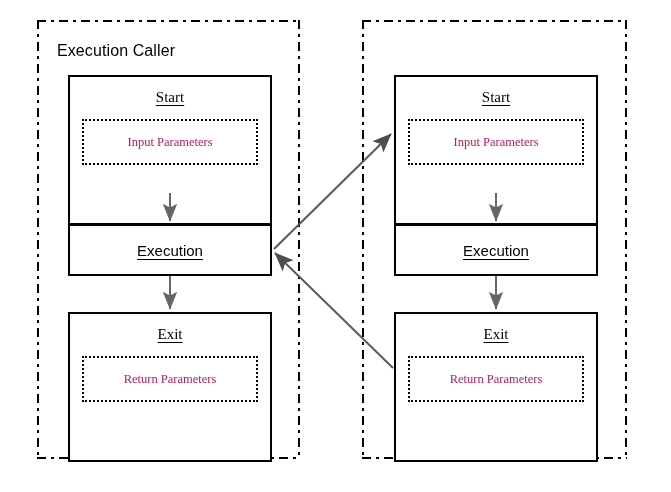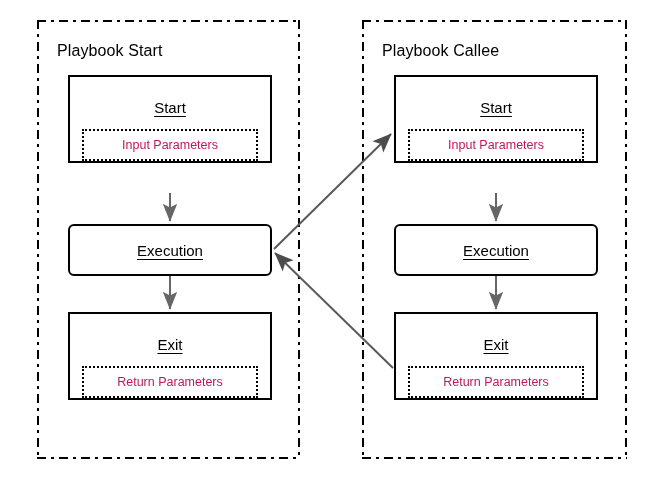--- a/index.html
+++ b/index.html
@@ -89,49 +89,48 @@
     align-items: center;
     justify-content: center;
   }
   .param-text {
     font-size: 12.5px;
     color: #be185d;
     white-space: nowrap;
   }
 
   
-  .node.tall { height: 88px; padding-top: 22px; }
+  .node.tall { height: 150px; padding-top: 12px; font-family: Liberation Serif, serif; }
   .node.tall .node-title { margin-bottom: 13px; }
   .node.tall .param-box { width: 176px; height: 46px; }
 
   .node.short {
     height: 52px;
     justify-content: center;
-    border-radius: 6px;
   }
 
   
   #arrows {
     position: absolute;
     left: 0; top: 0;
     width: 671px; height: 492px;
     pointer-events: none;
   }
 </style>
 </head>
 <body>
 
 <div id="canvas">
 
   <div class="panel" style="left:37px; top:20px; width:263px; height:439px;">
     <div class="panel-edge top"></div>
     <div class="panel-edge bottom"></div>
     <div class="panel-edge left"></div>
     <div class="panel-edge right"></div>
-    <div class="panel-title">Playbook Start</div>
+    <div class="panel-title">Execution Caller</div>
   </div>
 
   <div class="node tall" style="left:68px; top:75px; width:204px;">
     <div class="node-title">Start</div>
     <div class="param-box">
       <span class="param-text">Input Parameters</span>
     </div>
   </div>
 
   <div class="node short" style="left:68px; top:224px; width:204px;">
@@ -143,21 +142,20 @@
     <div class="param-box">
       <span class="param-text">Return Parameters</span>
     </div>
   </div>
 
   <div class="panel" style="left:362px; top:20px; width:265px; height:439px;">
     <div class="panel-edge top"></div>
     <div class="panel-edge bottom"></div>
     <div class="panel-edge left"></div>
     <div class="panel-edge right"></div>
-    <div class="panel-title">Playbook Callee</div>
   </div>
 
   <div class="node tall" style="left:394px; top:75px; width:204px;">
     <div class="node-title">Start</div>
     <div class="param-box">
       <span class="param-text">Input Parameters</span>
     </div>
   </div>
 
   <div class="node short" style="left:394px; top:224px; width:204px;">

